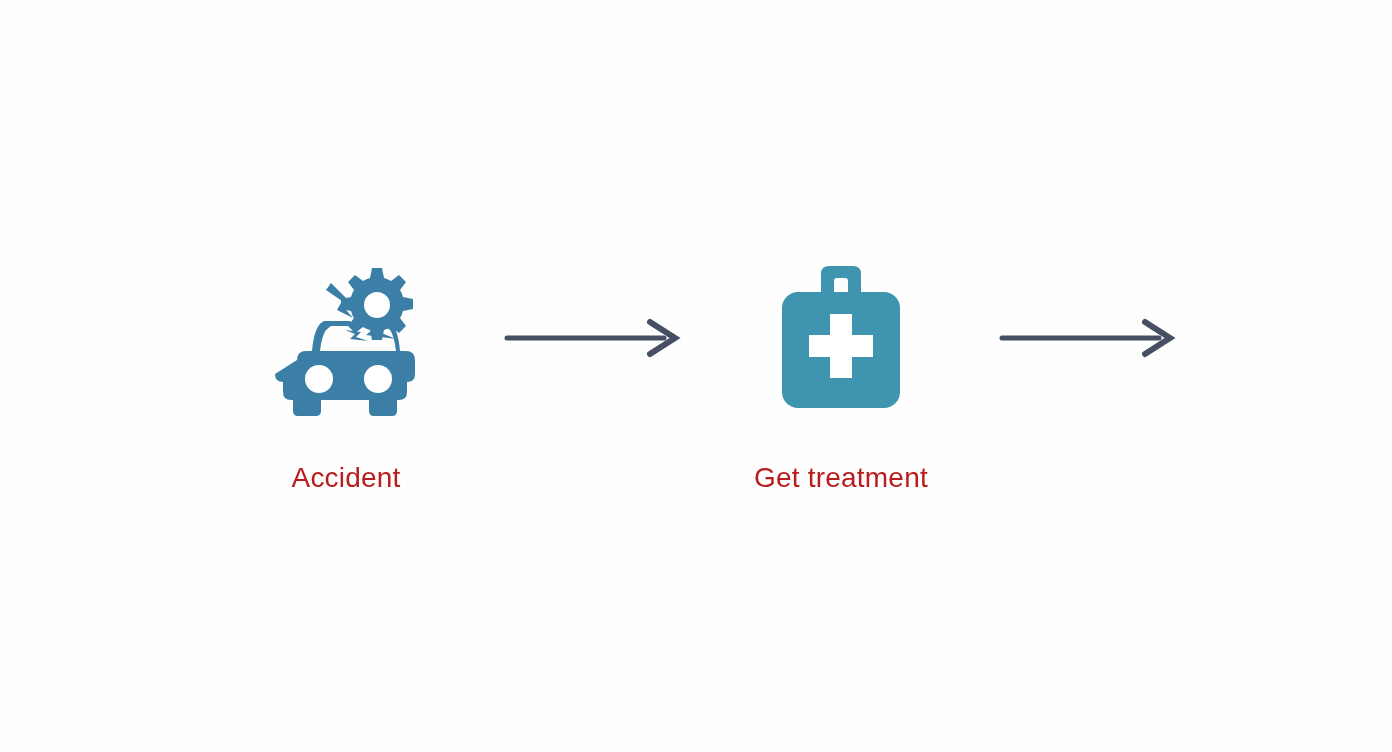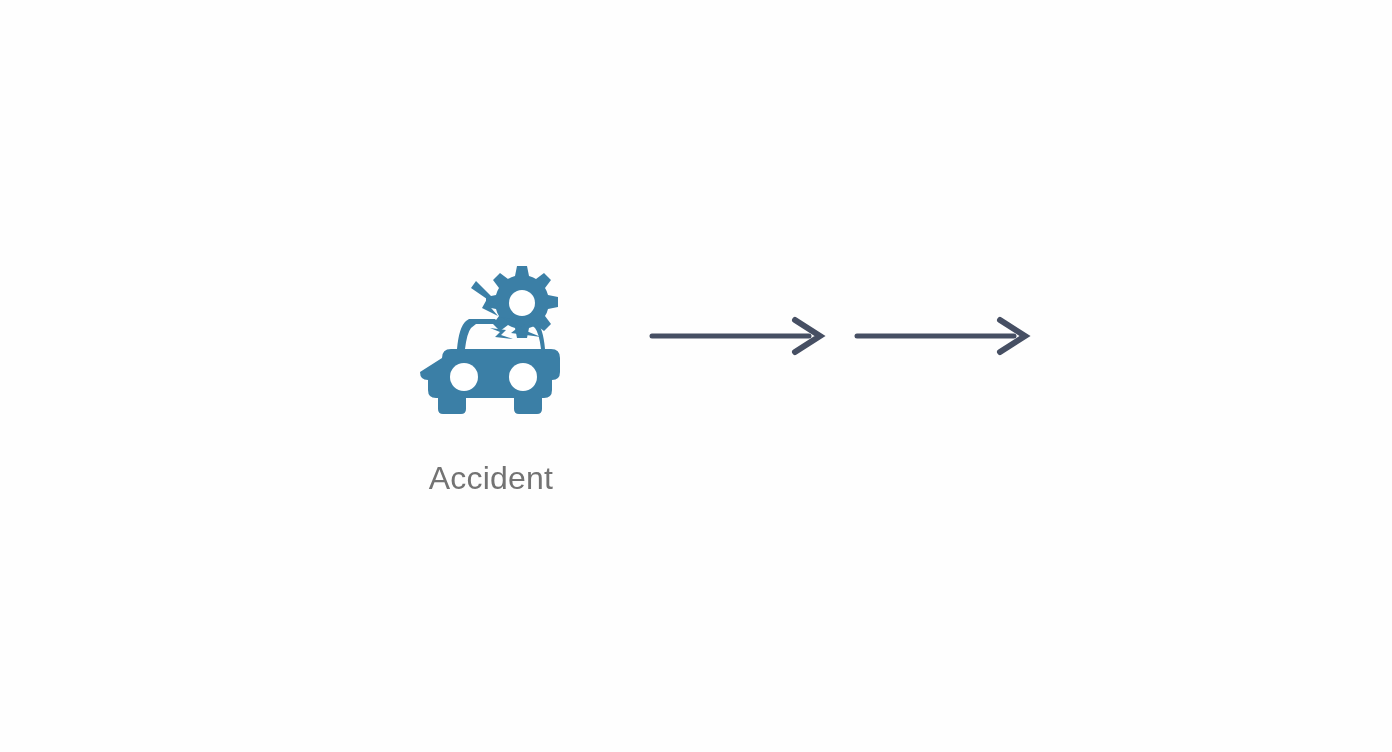--- a/index.html
+++ b/index.html
@@ -43,23 +43,23 @@
 
   .icon-box {
     height: 175px;
     display: flex;
     align-items: center;
     justify-content: center;
   }
 
   .step-label {
     margin-top: 38px;
-    font-size: 32px;
+    font-size: 28px;
     font-weight: 400;
-    color: #737373;
+    color: #b91c1c;
     letter-spacing: 0.2px;
     line-height: 1;
     white-space: nowrap;
     font-family: "Liberation Sans", sans-serif;
   }
 
   .connector {
     width: 205px;
     height: 175px;
     display: flex;
@@ -94,20 +94,32 @@
       <div class="step-label">Accident</div>
     </div>
 
     <div class="connector">
       <svg width="180" height="40" viewBox="0 0 180 40">
         <line x1="3" y1="20" x2="160" y2="20" stroke="#464f63" stroke-width="5" stroke-linecap="round"></line>
         <polyline points="146,4 171,20 146,36" fill="none" stroke="#464f63" stroke-width="6" stroke-linecap="round" stroke-linejoin="miter"></polyline>
       </svg>
     </div>
 
+    <div class="step">
+      <div class="icon-box">
+        <svg width="150" height="165" viewBox="0 0 150 165">
+          <g fill="#3f94b0">
+            <path d="M55 18 q0 -8 8 -8 l24 0 q8 0 8 8 l0 22 -13 0 0 -15 q0 -3 -3 -3 l-8 0 q-3 0 -3 3 l0 15 -13 0 z"></path>
+            <rect x="16" y="36" width="118" height="116" rx="16"></rect>
+            <path d="M64 58 l22 0 0 21 21 0 0 22 -21 0 0 21 -22 0 0 -21 -21 0 0 -22 21 0 z" fill="#ffffff"></path>
+          </g>
+        </svg>
+      </div>
+      <div class="step-label">Get treatment</div>
+    </div>
 
     <div class="connector">
       <svg width="180" height="40" viewBox="0 0 180 40">
         <line x1="3" y1="20" x2="160" y2="20" stroke="#464f63" stroke-width="5" stroke-linecap="round"></line>
         <polyline points="146,4 171,20 146,36" fill="none" stroke="#464f63" stroke-width="6" stroke-linecap="round" stroke-linejoin="miter"></polyline>
       </svg>
     </div>
 
 
   </div>

